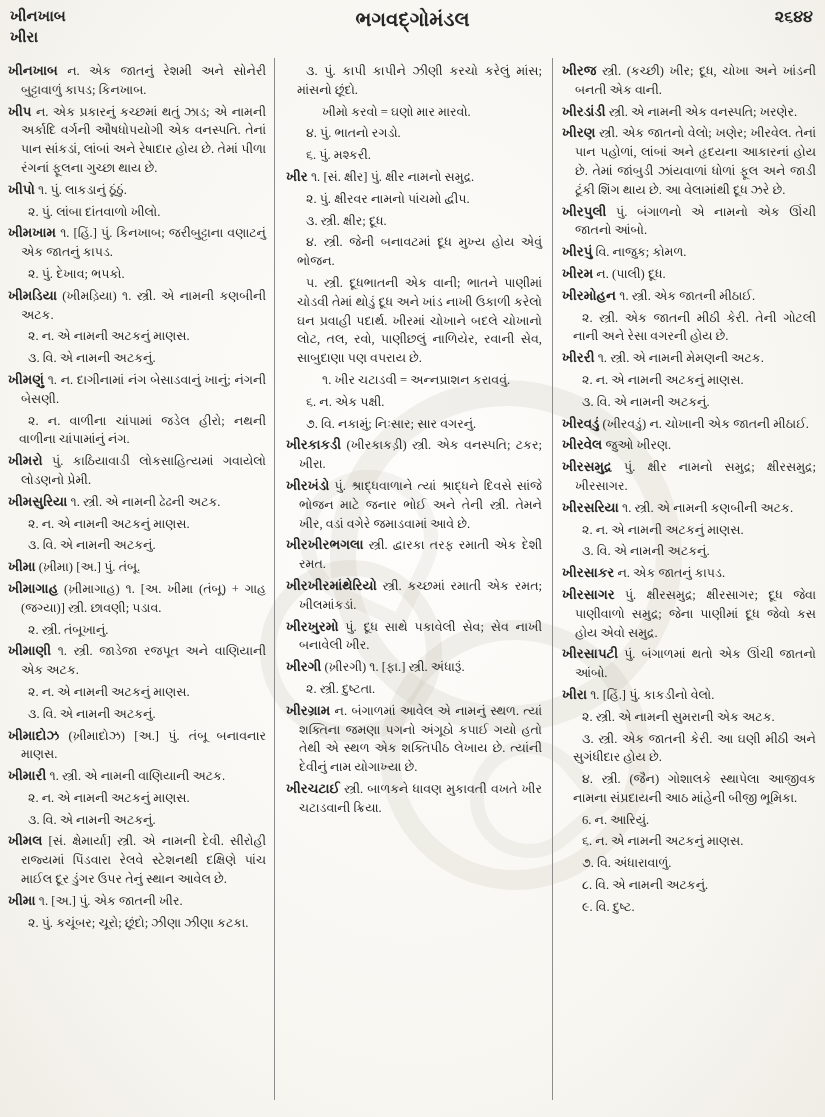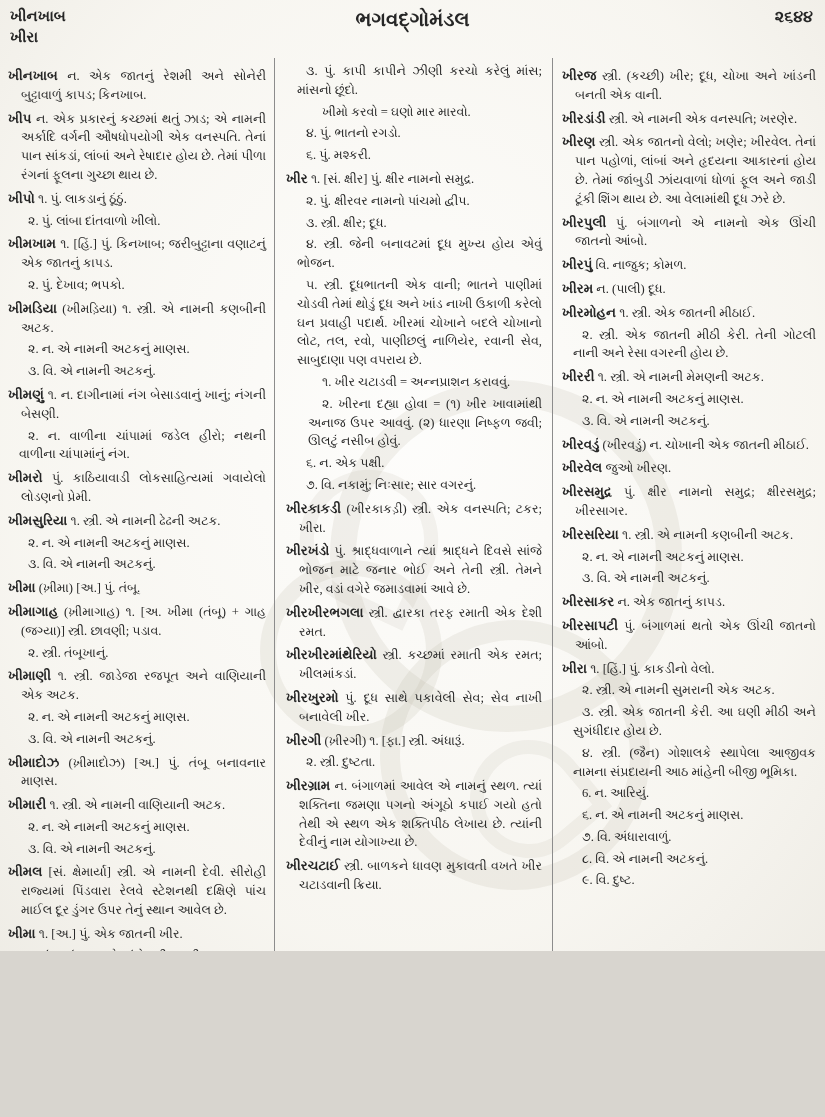--- a/index.html
+++ b/index.html
@@ -1,18 +1,18 @@
 <!DOCTYPE html>
 <html lang="gu"><head>
 <meta charset="utf-8">
 <style>
   html,body{margin:0;padding:0;background:#d8d5cf;}
   .page{
     position:relative;
-    width:825px;height:951px;
+    width:825px;height:1117px;
     margin:0 auto;
     background:#fbfaf6;
     background-image:
       radial-gradient(ellipse at 50% 45%, rgba(255,255,255,0.6) 0%, rgba(240,237,229,0.35) 70%, rgba(224,220,210,0.45) 100%);
     overflow:hidden;
     font-family:"Liberation Serif","DejaVu Serif",serif;
     color:#262626;
   }
   
   .watermark{position:absolute;pointer-events:none;z-index:0;}
@@ -32,21 +32,21 @@
 
   .col{position:absolute;top:62px;z-index:1;font-size:12.6px;line-height:18.8px;text-align:justify;}
   .col1{left:8px;width:258px;}
   .col2{left:286px;width:256px;}
   .col3{left:562px;width:254px;}
   .divider{position:absolute;top:58px;width:1px;height:1042px;background:#8c8c8c;z-index:1;}
   .div1{left:274px;}
   .div2{left:552px;}
 
   .para{margin:0 0 3px 0;}
-  .para.entry{padding-left:13px;text-indent:-13px;margin-top:5px;}
+  .para.entry{padding-left:13px;text-indent:-13px;}
   .para.sense{padding-left:11px;text-indent:9px;}
   .para.idiom{padding-left:22px;text-indent:14px;}
   .head{font-weight:bold;font-size:13.4px;}
 </style>
 </head>
 <body>
 
 <div class="page">
 
   <div class="watermark">
@@ -103,21 +103,20 @@
       <div class="para sense">૩. પું. કાપી કાપીને ઝીણી કરચો કરેલું માંસ; માંસનો છૂંદો.</div>
       <div class="para idiom">ખીમો કરવો = ઘણો માર મારવો.</div>
       <div class="para sense">૪. પું. ભાતનો રગડો.</div>
       <div class="para sense">૬. પું. મશ્કરી.</div>
       <div class="para entry"><span class="head">ખીર</span> ૧. [સં. ક્ષીર] પું. ક્ષીર નામનો સમુદ્ર.</div>
       <div class="para sense">૨. પું. ક્ષીરવર નામનો પાંચમો દ્વીપ.</div>
       <div class="para sense">૩. સ્ત્રી. ક્ષીર; દૂધ.</div>
       <div class="para sense">૪. સ્ત્રી. જેની બનાવટમાં દૂધ મુખ્ય હોય એવું ભોજન.</div>
       <div class="para sense">૫. સ્ત્રી. દૂધભાતની એક વાની; ભાતને પાણીમાં ચોડવી તેમાં થોડું દૂધ અને ખાંડ નાખી ઉકાળી કરેલો ઘન પ્રવાહી પદાર્થ. ખીરમાં ચોખાને બદલે ચોખાનો લોટ, તલ, રવો, પાણીછલું નાળિયેર, રવાની સેવ, સાબુદાણા પણ વપરાય છે.</div>
       <div class="para idiom">૧. ખીર ચટાડવી = અન્નપ્રાશન કરાવવું.</div>
-      <div class="para idiom">૨. ખીરના દહ્યા હોવા = (૧) ખીર ખાવામાંથી અનાજ ઉપર આવવું. (૨) ધારણા નિષ્ફળ જવી; ઊલટું નસીબ હોવું.</div>
       <div class="para sense">૬. ન. એક પક્ષી.</div>
       <div class="para sense">૭. વિ. નકામું; નિઃસાર; સાર વગરનું.</div>
       <div class="para entry"><span class="head">ખીરકાકડી</span> (ખીરકાકડ઼ી) સ્ત્રી. એક વનસ્પતિ; ટકર; ખીરા.</div>
       <div class="para entry"><span class="head">ખીરખંડો</span> પું. શ્રાદ્ધવાળાને ત્યાં શ્રાદ્ધને દિવસે સાંજે ભોજન માટે જનાર ભોઈ અને તેની સ્ત્રી. તેમને ખીર, વડાં વગેરે જમાડવામાં આવે છે.</div>
       <div class="para entry"><span class="head">ખીરખીરભગલા</span> સ્ત્રી. દ્વારકા તરફ રમાતી એક દેશી રમત.</div>
       <div class="para entry"><span class="head">ખીરખીરમાંથેરિયો</span> સ્ત્રી. કચ્છમાં રમાતી એક રમત; ખીલમાંકડાં.</div>
       <div class="para entry"><span class="head">ખીરખુરમો</span> પું. દૂધ સાથે પકાવેલી સેવ; સેવ નાખી બનાવેલી ખીર.</div>
       <div class="para entry"><span class="head">ખીરગી</span> (ખ઼ીરગી) ૧. [ફા.] સ્ત્રી. અંધારૂં.</div>
       <div class="para sense">૨. સ્ત્રી. દુષ્ટતા.</div>
       <div class="para entry"><span class="head">ખીરગ્રામ</span> ન. બંગાળમાં આવેલ એ નામનું સ્થળ. ત્યાં શક્તિના જમણા પગનો અંગૂઠો કપાઈ ગયો હતો તેથી એ સ્થળ એક શક્તિપીઠ લેખાય છે. ત્યાંની દેવીનું નામ યોગાખ્યા છે.</div>
@@ -135,20 +134,21 @@
       <div class="para entry"><span class="head">ખીરરી</span> ૧. સ્ત્રી. એ નામની મેમણની અટક.</div>
       <div class="para sense">૨. ન. એ નામની અટકનું માણસ.</div>
       <div class="para sense">૩. વિ. એ નામની અટકનું.</div>
       <div class="para entry"><span class="head">ખીરવડું</span> (ખીરવડ઼ું) ન. ચોખાની એક જાતની મીઠાઈ.</div>
       <div class="para entry"><span class="head">ખીરવેલ</span> જુઓ ખીરણ.</div>
       <div class="para entry"><span class="head">ખીરસમુદ્ર</span> પું. ક્ષીર નામનો સમુદ્ર; ક્ષીરસમુદ્ર; ખીરસાગર.</div>
       <div class="para entry"><span class="head">ખીરસરિયા</span> ૧. સ્ત્રી. એ નામની કણબીની અટક.</div>
       <div class="para sense">૨. ન. એ નામની અટકનું માણસ.</div>
       <div class="para sense">૩. વિ. એ નામની અટકનું.</div>
       <div class="para entry"><span class="head">ખીરસાકર</span> ન. એક જાતનું કાપડ.</div>
+      <div class="para entry"><span class="head">ખીરસાગર</span> પું. ક્ષીરસમુદ્ર; ક્ષીરસાગર; દૂધ જેવા પાણીવાળો સમુદ્ર; જેના પાણીમાં દૂધ જેવો કસ હોય એવો સમુદ્ર.</div>
       <div class="para entry"><span class="head">ખીરસાપટી</span> પું. બંગાળમાં થતો એક ઊંચી જાતનો આંબો.</div>
       <div class="para entry"><span class="head">ખીરા</span> ૧. [હિં.] પું. કાકડીનો વેલો.</div>
       <div class="para sense">૨. સ્ત્રી. એ નામની સુમરાની એક અટક.</div>
       <div class="para sense">૩. સ્ત્રી. એક જાતની કેરી. આ ઘણી મીઠી અને સુગંધીદાર હોય છે.</div>
       <div class="para sense">૪. સ્ત્રી. (જૈન) ગોશાલકે સ્થાપેલા આજીવક નામના સંપ્રદાયની આઠ માંહેની બીજી ભૂમિકા.</div>
       <div class="para sense">6. ન. આરિયું.</div>
       <div class="para sense">૬. ન. એ નામની અટકનું માણસ.</div>
       <div class="para sense">૭. વિ. અંધારાવાળું.</div>
       <div class="para sense">૮. વિ. એ નામની અટકનું.</div>
       <div class="para sense">૯. વિ. દુષ્ટ.</div>

